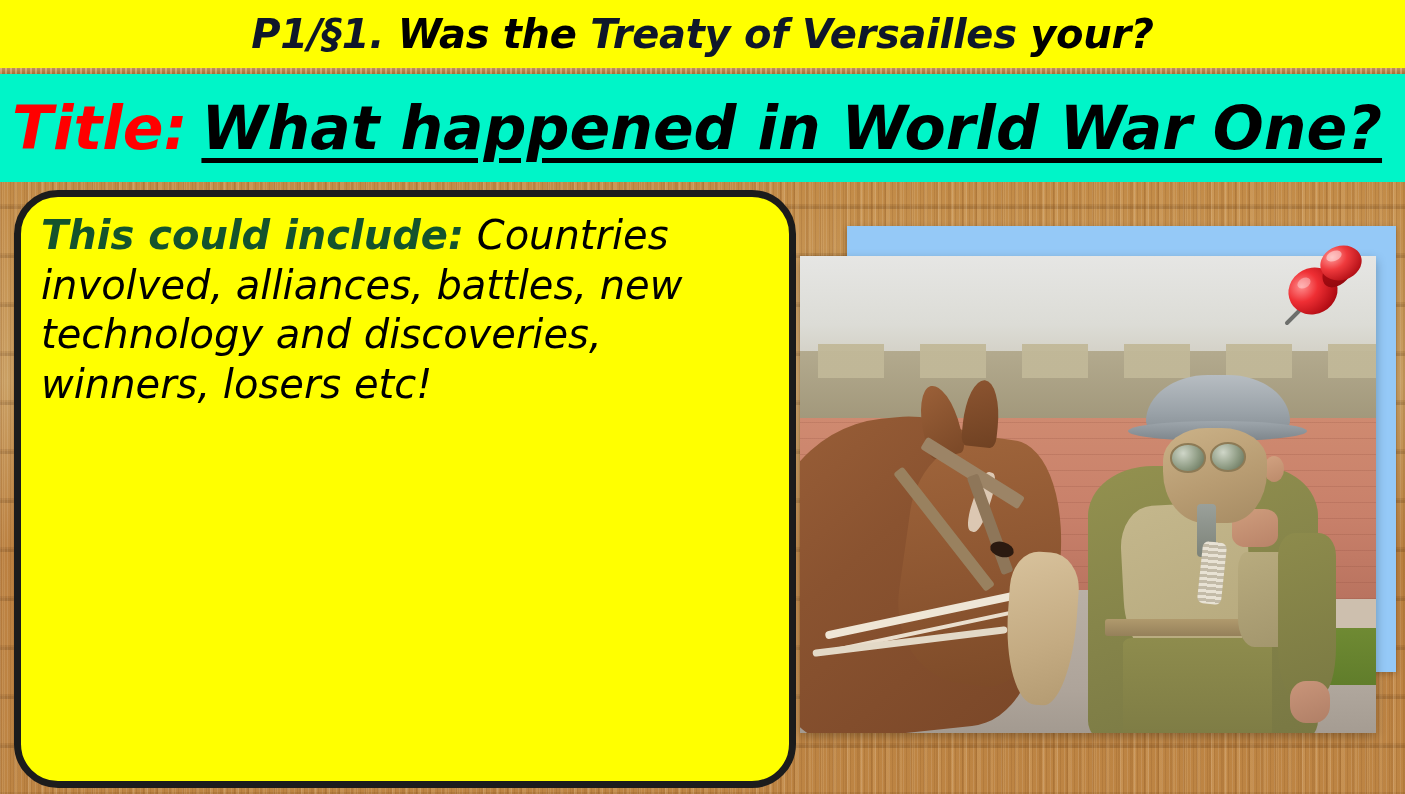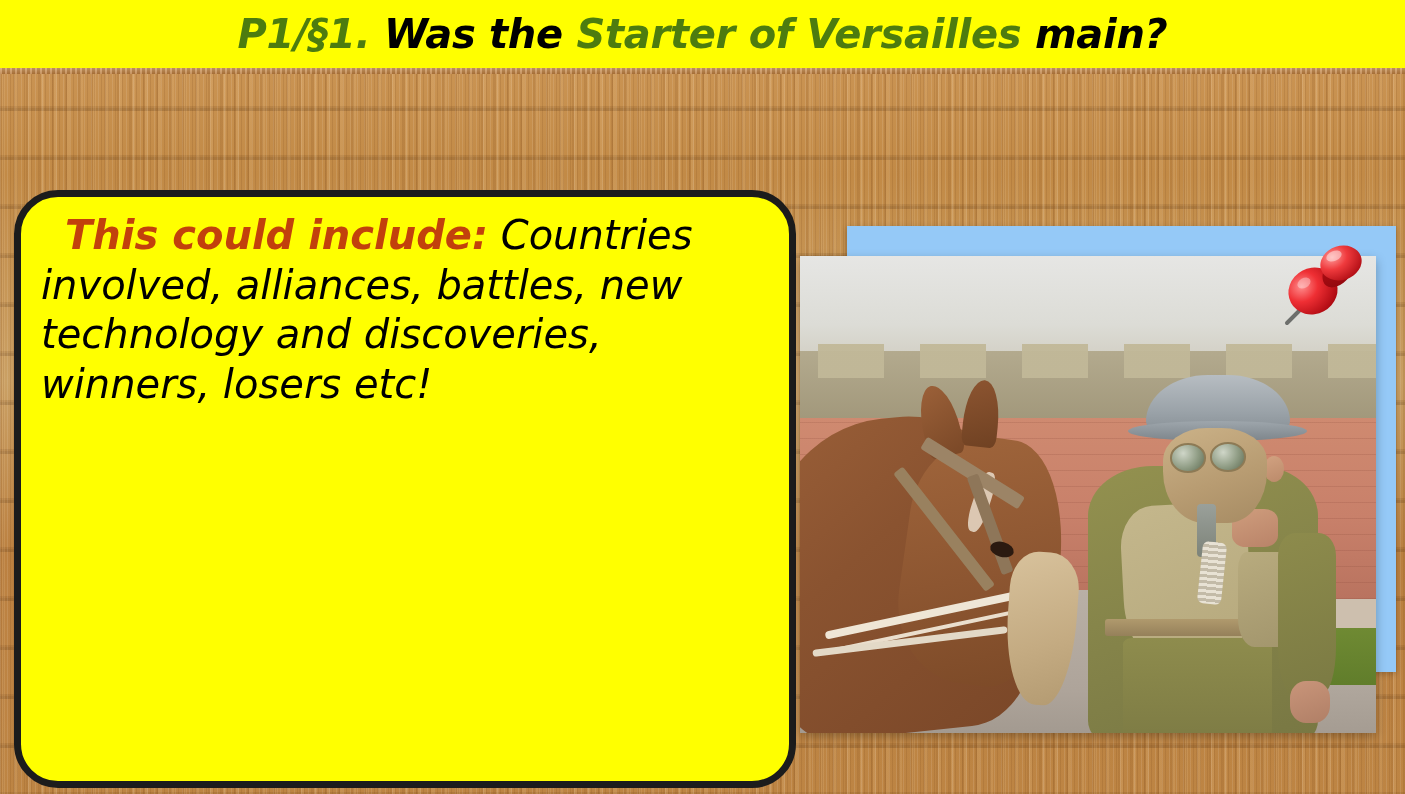--- a/index.html
+++ b/index.html
@@ -63,21 +63,21 @@
   .banner-text {
     font-family: "DejaVu Sans", sans-serif;
     font-weight: bold;
     font-style: italic;
     font-size: 40px;
     line-height: 1;
     color: #000000;
     white-space: nowrap;
     letter-spacing: -0.3px;
   }
-  .red { color: #4d7c0f; }
+  .red { color: #0f172a; }
   .banner-text .red { font-weight: bold; }
 
   
   .divider-wood {
     position: absolute;
     left: 0; top: 68px;
     width: 1405px; height: 6px;
     background:
       repeating-linear-gradient(90deg,
         rgba(255,255,255,0.18) 0 2px,
@@ -142,21 +142,21 @@
     color: #000;
     text-decoration: underline;
     text-underline-offset: 5px;
     text-decoration-thickness: 4px;
   }
   .st-para {
     font-size: 40px;
     line-height: 1.24;
     margin: 6px 0 2px 0;
   }
-  .st-para .lead-red { color: #c2410c; font-weight: bold; margin-left: 24px; }
+  .st-para .lead-red { color: #14532d; font-weight: bold; }
   .st-para.challenge { color: #7b2d9b; }
   .st-para.challenge .lead-purple { color: #7b2d9b; font-weight: bold; }
 
   
   .photo-backing {
     position: absolute;
     left: 847px; top: 226px;
     width: 549px; height: 446px;
     background: #95c9f7;
   }
@@ -380,26 +380,31 @@
 </style>
 </head>
 <body>
 
 <div id="slide">
 
   <div class="wood"></div>
 
   <div class="banner">
     <div class="banner-text">
-      <span class="red">P1/§1.</span><span> Was the </span><span class="red">Starter of Versailles</span><span> main?</span>
+      <span class="red">P1/§1.</span><span> Was the </span><span class="red">Treaty of Versailles</span><span> your?</span>
     </div>
   </div>
 
   <div class="divider-wood"></div>
 
+  <div class="title-band">
+    <div class="title-text">
+      <span class="title-label">Title:</span><span class="title-main">What happened in World War One?</span>
+    </div>
+  </div>
 
   <div class="starter-box">
     <p class="st-line st-para">
       <span class="lead-red">This could include:</span><span> Countries involved, alliances, battles, new technology and discoveries, winners, losers etc!</span>
     </p>
   </div>
 
   <div class="photo-backing"></div>
 
   <div class="photo">

